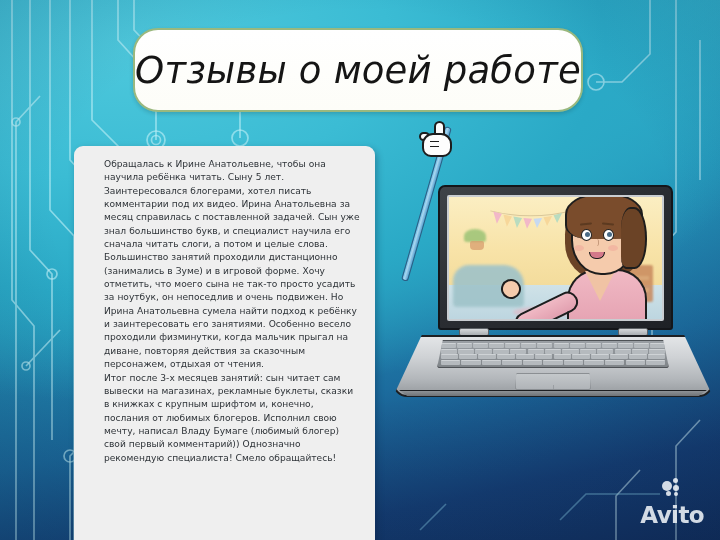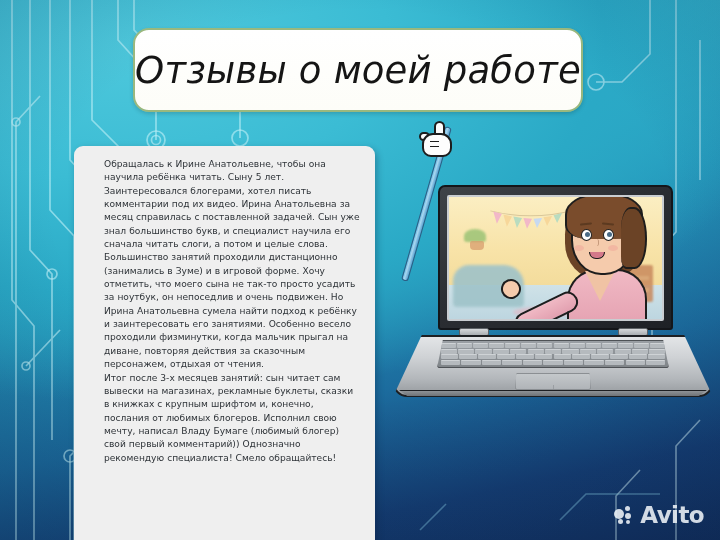--- a/index.html
+++ b/index.html
@@ -22,21 +22,21 @@
     position:absolute; inset:0;
     background:radial-gradient(ellipse 95% 80% at 50% 38%, rgba(0,0,0,0) 45%, rgba(5,25,60,.30) 100%);
   }
   #circuit { position:absolute; inset:0; }
 
   
   #title-card {
     position:absolute; left:133px; top:28px; width:450px; height:84px;
     background:linear-gradient(180deg,#ffffff 0%,#fdfdf8 100%);
     border:2px solid #9ab87e;
-    border-radius:16px;
+    border-radius:25px;
     box-shadow:0 2px 4px rgba(0,0,0,.16);
     display:flex; align-items:center; justify-content:center;
   }
   #title-text {
     font-family:"DejaVu Sans", sans-serif;
     font-style:italic;
     font-size:37px;
     color:#151515;
     letter-spacing:.2px;
     white-space:nowrap;
@@ -219,20 +219,21 @@
     background:linear-gradient(180deg,#8e9296,#6f7377);
     border:1.8px solid #1d1f22; border-radius:0 0 12px 12px;
     clip-path:polygon(1% 0, 99% 0, 96% 100%, 4% 100%);
   }
 
   
   #avito {
     position:absolute; right:16px; bottom:12px;
     display:flex; align-items:center; gap:5px;
     opacity:.88;
+    flex-direction:column;
   }
   #avito-dots { position:relative; width:21px; height:19px; }
   #avito-dots i { position:absolute; border-radius:50%; background:#eef3f8; display:block; }
   #avito-text {
     font-family:"DejaVu Sans", sans-serif;
     font-size:23px; font-weight:bold; color:#eef3f8; letter-spacing:-.6px;
   }
 </style>
 </head>
 <body>

